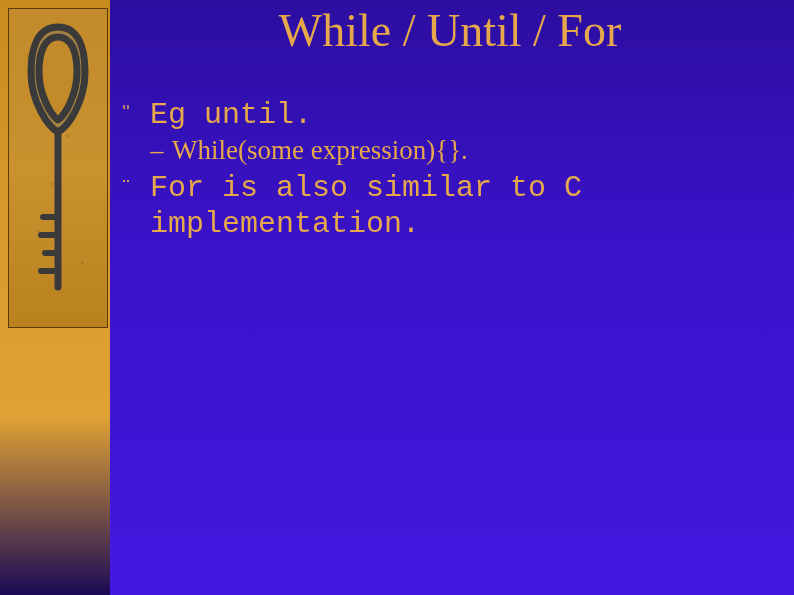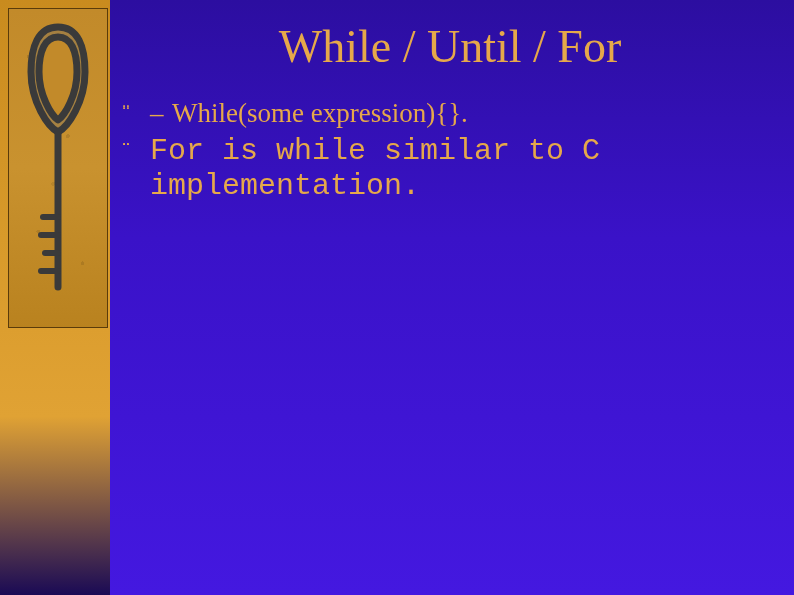--- a/index.html
+++ b/index.html
@@ -45,21 +45,21 @@
   }
   .key-svg {
     position: absolute;
     left: 50%;
     top: 8px;
     transform: translateX(-50%);
   }
   .title {
     position: absolute;
     left: 120px;
-    top: 20px;
+    top: 4px;
     width: 660px;
     text-align: center;
     color: #e6a84a;
     font-size: 46px;
     font-weight: 400;
   }
   .content {
     position: absolute;
     left: 120px;
     top: 96px;
@@ -122,30 +122,31 @@
   <div class="title">While / Until / For</div>
 
   <div class="content">
 
     <div class="bullet">
       <span class="marker">¨</span>
     </div>
 
     <div class="bullet">
       <span class="marker">¨</span>
+      <span>Eg until.</span>
     </div>
 
     <div class="sub">
       <span class="dash">–</span>
       <span>While(some expression){}.</span>
     </div>
 
     <div class="bullet">
       <span class="marker">¨</span>
     </div>
 
     <div class="bullet">
       <span class="marker">¨</span>
-      <span>For is while similar to C implementation.</span>
+      <span>For is also similar to C implementation.</span>
     </div>
 
   </div>
 </div>
 
 </body></html>

